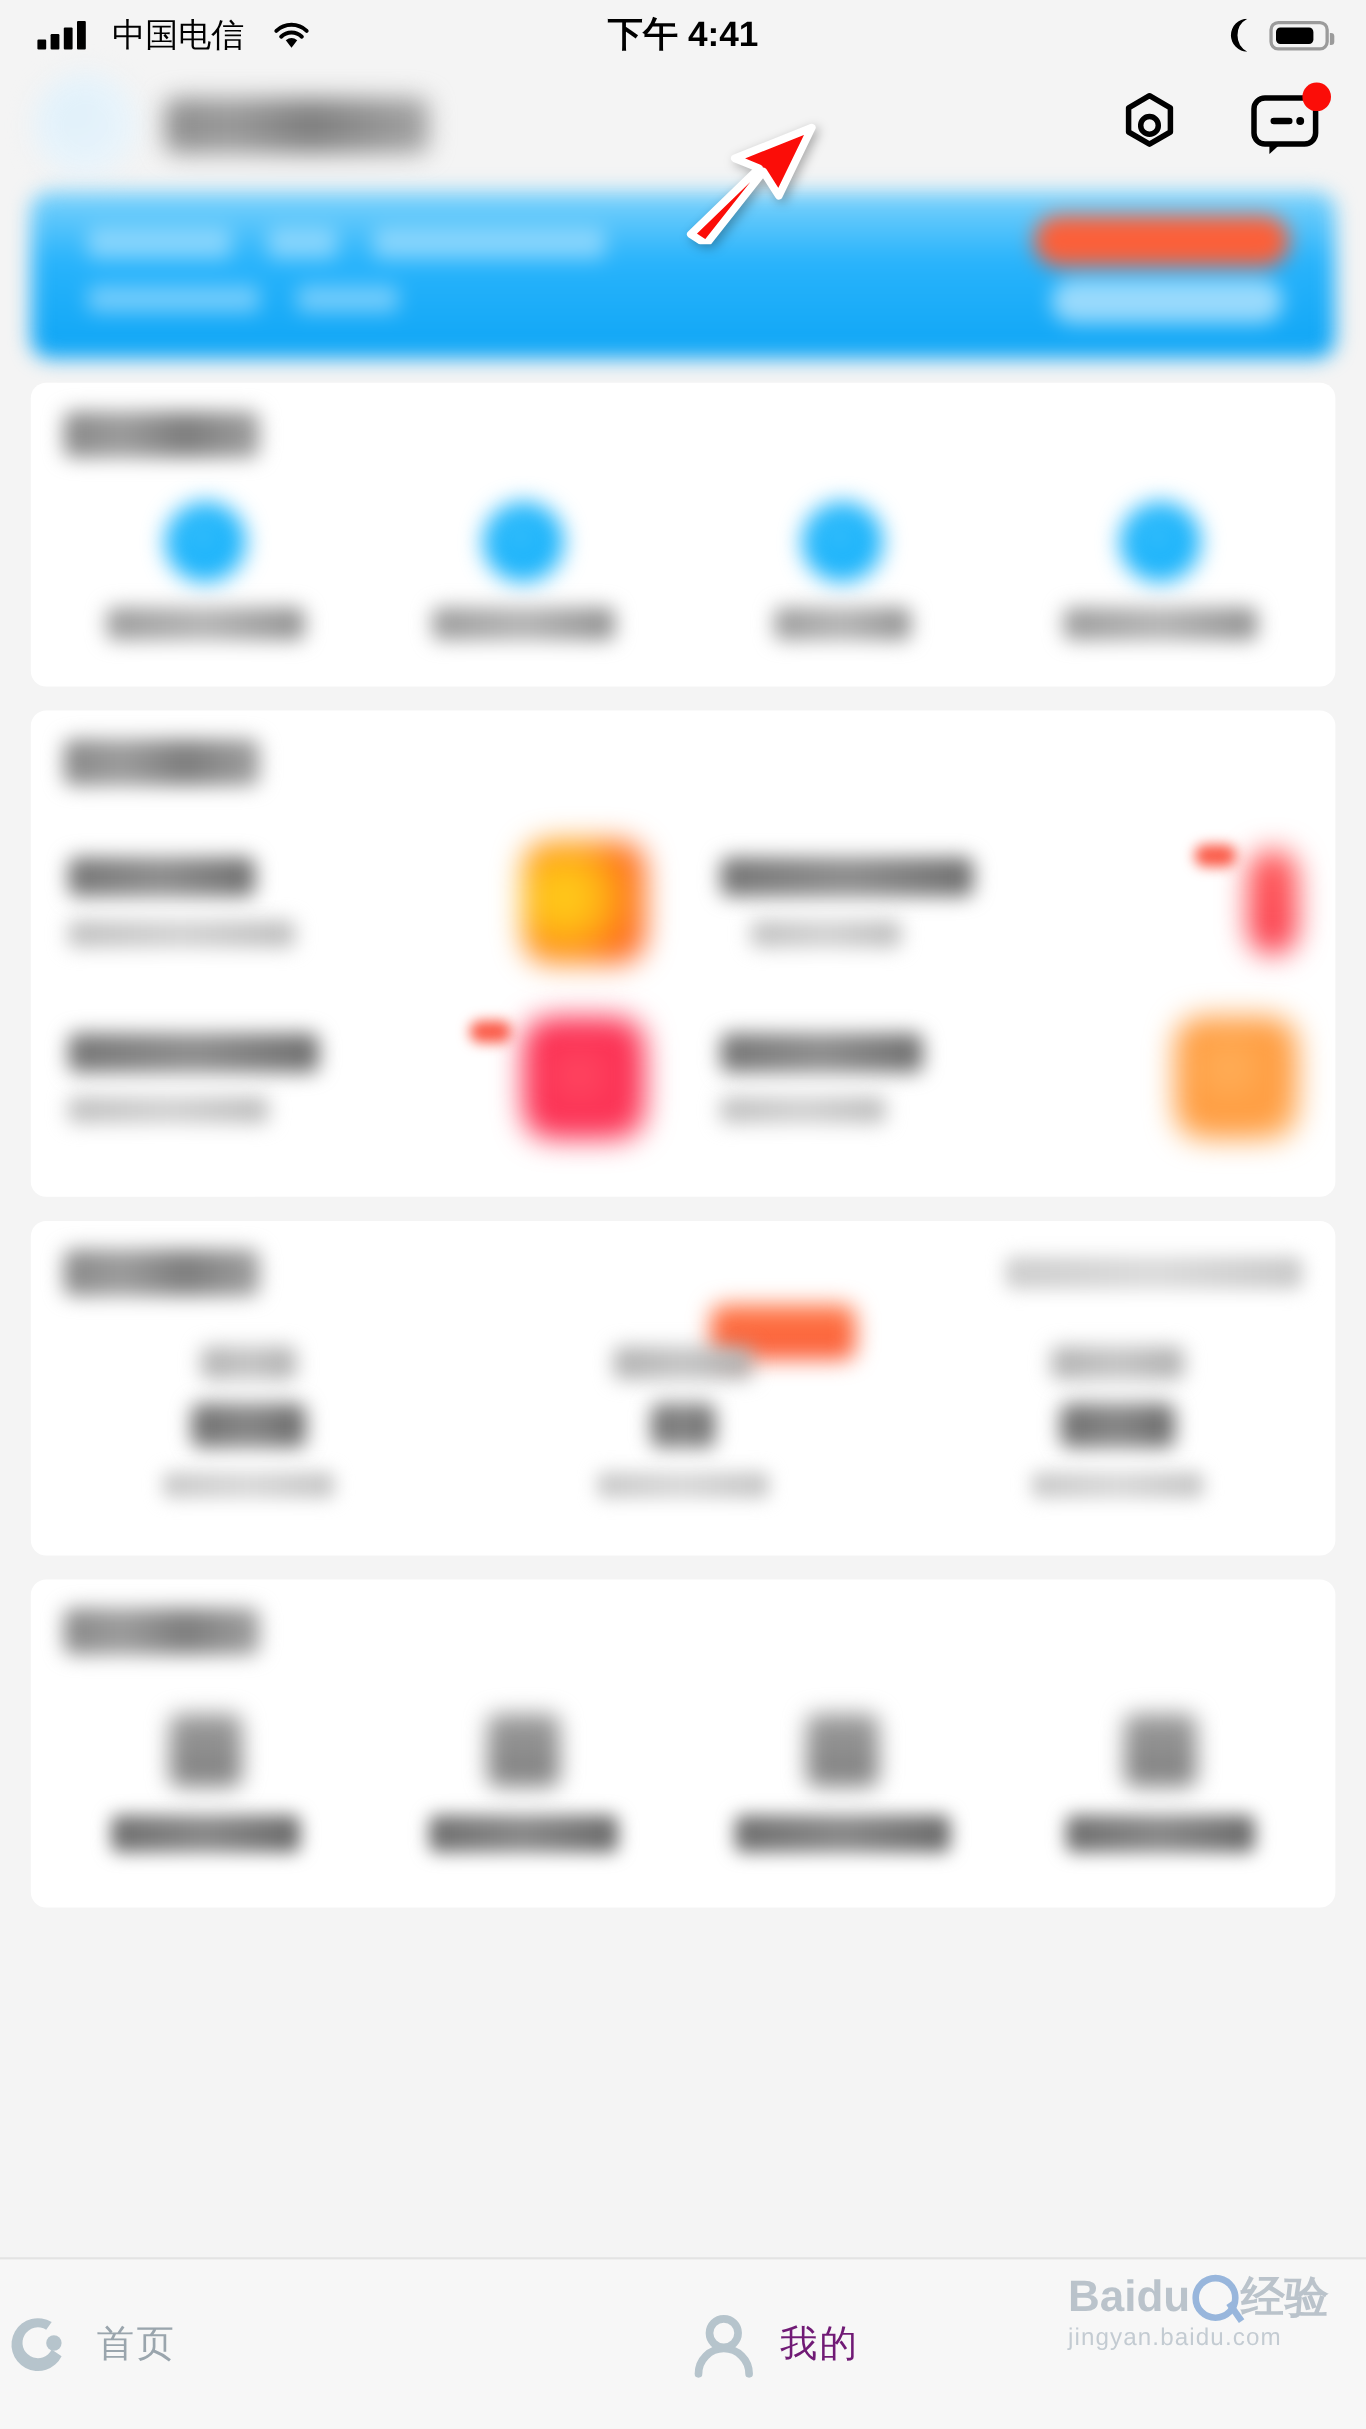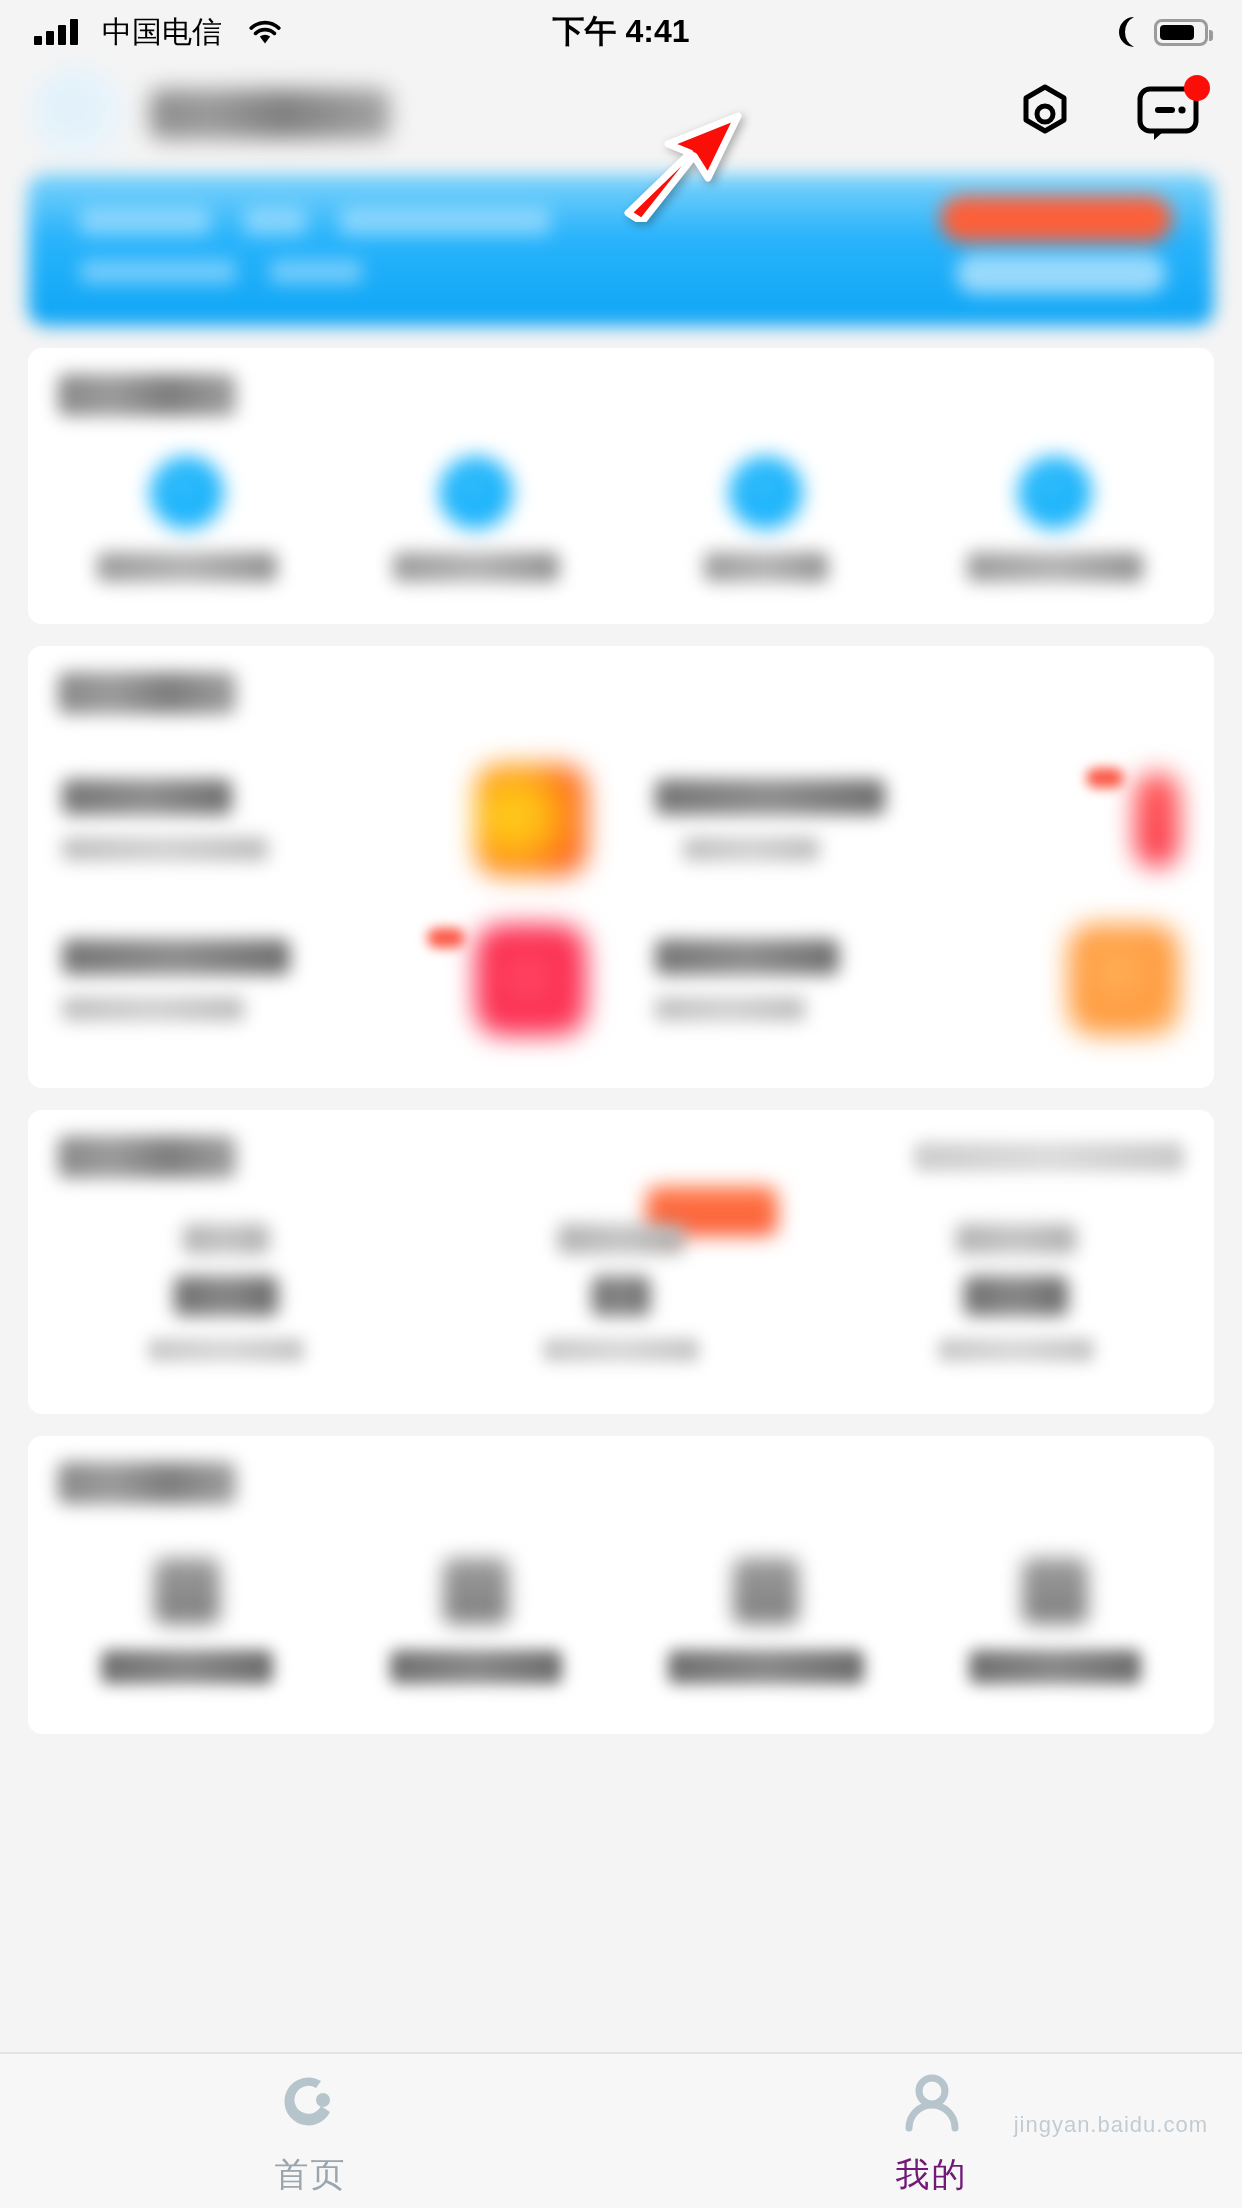--- a/index.html
+++ b/index.html
@@ -121,21 +121,21 @@
     background:linear-gradient(180deg,#9b9b9b,#808080); filter:blur(10px); }
   .g4-lb { width:172px; height:34px; border-radius:7px;
     background:linear-gradient(90deg,#6f6f6f,#8a8a8a,#6b6b6b); filter:blur(8px); }
 
   
   .tabbar {
     position:absolute; left:0; right:0; bottom:0; height:156px;
     background:#f7f7f7; border-top:2px solid #e3e3e3;
     display:flex; align-items:center;
   }
-  .tab { flex:1; display:flex; flex-direction:column; align-items:center; gap:14px; }
+  .tab { flex:1; display:flex; flex-direction:row; align-items:center; gap:14px; }
   .tab svg { display:block; }
   .tab-lb { font-size:34px; color:#9aa5ad; letter-spacing:2px; }
   .tab.active .tab-lb { color:#701a75; }
 
   
   .wm {
     position:absolute; right:34px; bottom:70px; pointer-events:none;
     opacity:.55; display:flex; flex-direction:column; align-items:flex-start;
   }
   .wm-main { display:flex; align-items:center; font-size:40px; font-weight:700; color:#8a9aa8; letter-spacing:0px;}
@@ -338,20 +338,25 @@
     <div class="tab active">
       <svg width="74" height="74" viewBox="0 0 74 74">
           <circle cx="37" cy="27" r="13" fill="none" stroke="#b6c4cc" stroke-width="7"></circle>
           <path d="M14 64a23 23 0 0 1 46 0" fill="none" stroke="#b6c4cc" stroke-width="7" stroke-linecap="round"></path>
         </svg>
       <span class="tab-lb">我的</span>
     </div>
   </div>
 
   <div class="wm">
+    <div class="wm-main">
+      <span>Baidu</span>
+      <span class="wm-o"></span>
+      <span>经验</span>
+    </div>
     <div class="wm-sub">jingyan.baidu.com</div>
   </div>
 
   <div class="arrow">
     <svg viewBox="0 0 130 112">
       <path d="M124 6 54 34l22 9-62 60 14 9 52-66 14 22z" fill="#fb0d08" stroke="#ffffff" stroke-width="7" stroke-linejoin="round"></path>
     </svg>
   </div>
 
 </div>

